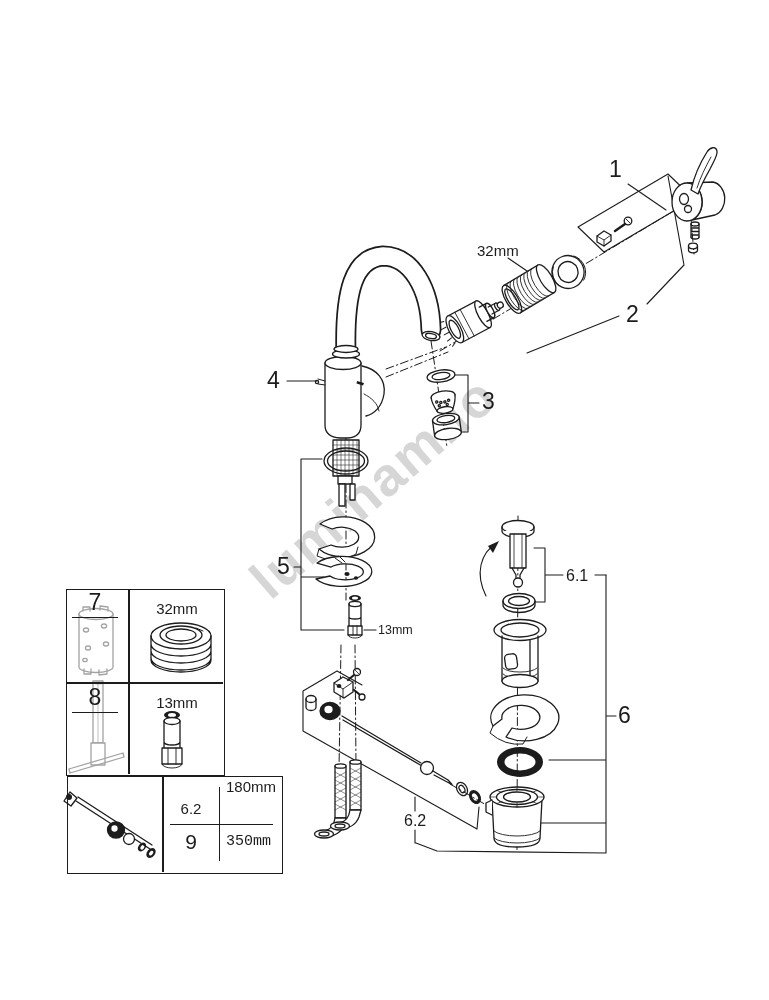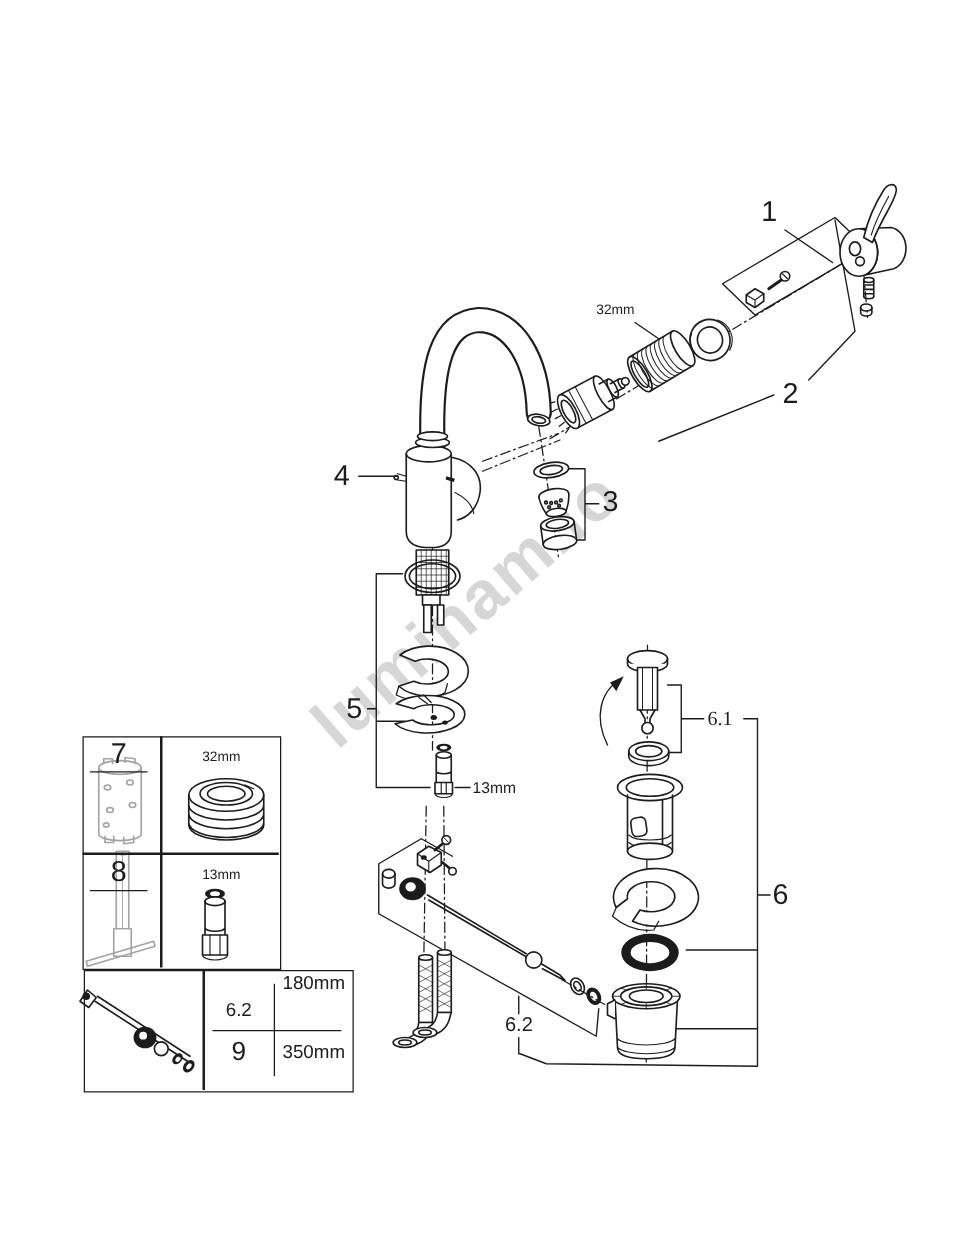--- a/index.html
+++ b/index.html
@@ -4,21 +4,21 @@
 <style>
   html,body{margin:0;padding:0;background:#fff;}
   #page{position:relative;width:769px;height:1000px;background:#fff;overflow:hidden;
         font-family:"Liberation Sans", sans-serif;}
   #wm{position:absolute;left:258px;top:556px;transform:rotate(-41deg);transform-origin:0 50%;
       font-size:54px;letter-spacing:2px;color:#d6d6d6;white-space:nowrap;font-weight:bold;z-index:1;}
   svg{position:absolute;left:0;top:0;z-index:2;}
   .lbl{position:absolute;z-index:3;color:#1c1c1c;line-height:1;white-space:nowrap;}
   .big{font-size:23px;}
   .mid{font-size:16px;}
-  .sml{font-size:11px;}
+  .sml{font-size:15px;}
   .bgw{background:#fff;padding:0 2px;}
   .tline{position:absolute;background:#1c1c1c;z-index:2;}
   .tbox{position:absolute;border:1.6px solid #1c1c1c;z-index:2;background:transparent;}
   .num-ul{border-bottom:1.6px solid #1c1c1c;text-align:center;padding-bottom:3px;}
   .ctr{text-align:center;}
 </style>
 </head>
 <body>
 
 <div id="page">
@@ -333,35 +333,35 @@
       </g>
     </g>
   </svg>
 
   <div class="lbl big" style="left:609px;top:158px;">1</div>
   <div class="lbl big bgw" style="left:624px;top:303px;">2</div>
   <div class="lbl big" style="left:482px;top:390px;">3</div>
   <div class="lbl big" style="left:267px;top:369px;">4</div>
   <div class="lbl big" style="left:277px;top:555px;">5</div>
   <div class="lbl big" style="left:618px;top:704px;">6</div>
-  <div class="lbl mid" style="left:566px;top:568px;font-family:Liberation Serif, serif;">6.1</div>
+  <div class="lbl mid" style="left:566px;top:568px;">6.1</div>
   <div class="lbl mid bgw" style="left:402px;top:813px;">6.2</div>
   <div class="lbl sml" style="left:477px;top:243px;">32mm</div>
   <div class="lbl" style="left:378px;top:624px;font-size:12.5px;">13mm</div>
 
   <div class="tbox" style="left:66px;top:589px;width:157px;height:185px;"></div>
   <div class="tline" style="left:128px;top:589px;width:1.6px;height:185px;"></div>
   <div class="tline" style="left:66px;top:682px;width:157px;height:1.6px;"></div>
   <div class="lbl big num-ul" style="left:72px;top:591px;width:46px;">7</div>
   <div class="lbl sml ctr" style="left:132px;top:601px;width:90px;">32mm</div>
   <div class="lbl big num-ul" style="left:72px;top:686px;width:46px;">8</div>
   <div class="lbl sml ctr" style="left:132px;top:695px;width:90px;">13mm</div>
 
   <div class="tbox" style="left:67px;top:776px;width:214px;height:96px;"></div>
   <div class="tline" style="left:162px;top:776px;width:1.6px;height:96px;"></div>
   <div class="tline" style="left:170px;top:824px;width:103px;height:1.4px;"></div>
   <div class="tline" style="left:219px;top:787px;width:1.4px;height:74px;"></div>
   <div class="lbl ctr" style="left:166px;top:801px;width:50px;font-size:15px;">6.2</div>
   <div class="lbl" style="left:226px;top:779px;font-size:15px;">180mm</div>
   <div class="lbl ctr" style="left:166px;top:831px;width:50px;font-size:21px;">9</div>
-  <div class="lbl" style="left:226px;top:834px;font-size:15px;">350mm</div>
+  <div class="lbl" style="left:226px;top:834px;font-size:15px;font-family:Liberation Mono, monospace;">350mm</div>
 
 </div>
 
 </body></html>

